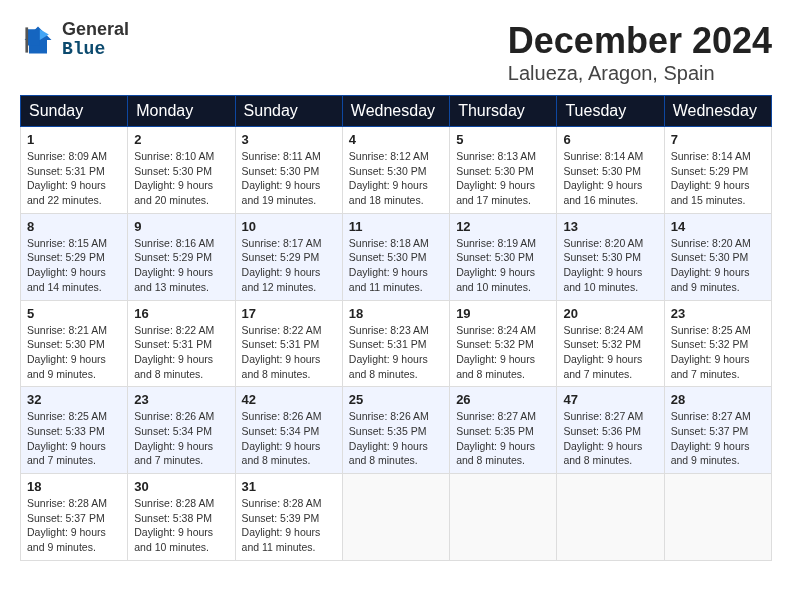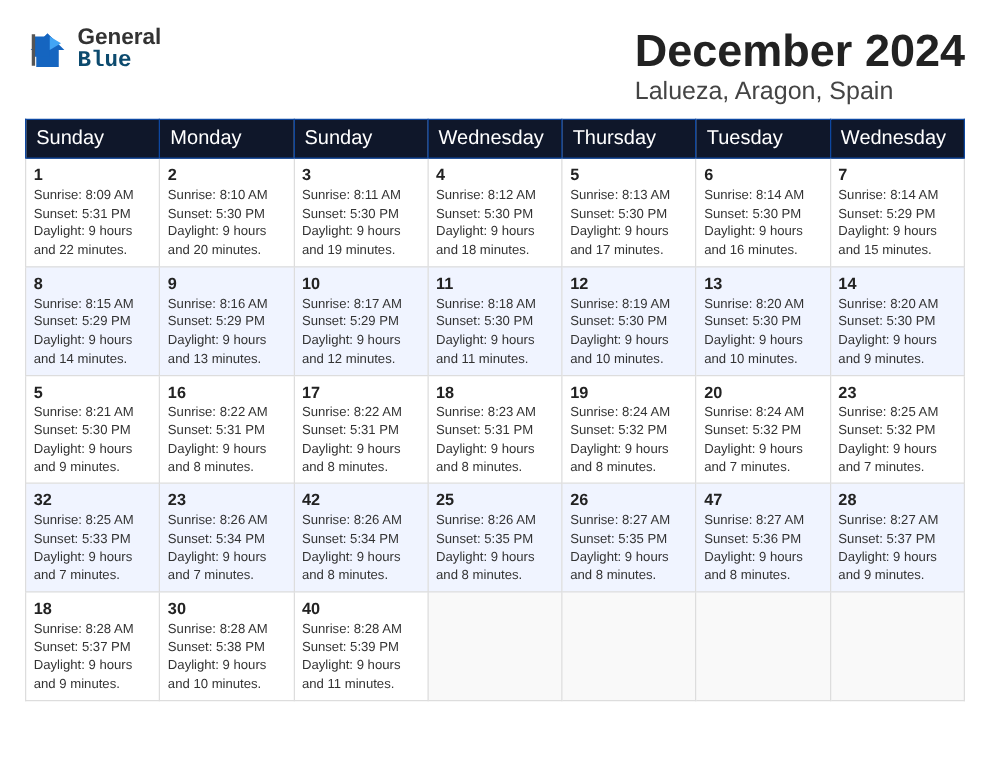--- a/index.html
+++ b/index.html
@@ -249,21 +249,21 @@
       <tr>
         <td>
           <span class="day-num">18</span>
           <div class="day-info">Sunrise: 8:28 AM<br>Sunset: 5:37 PM<br>Daylight: 9 hours and 9 minutes.</div>
         </td>
         <td>
           <span class="day-num">30</span>
           <div class="day-info">Sunrise: 8:28 AM<br>Sunset: 5:38 PM<br>Daylight: 9 hours and 10 minutes.</div>
         </td>
         <td>
-          <span class="day-num">40</span>
+          <span class="day-num">31</span>
           <div class="day-info">Sunrise: 8:28 AM<br>Sunset: 5:39 PM<br>Daylight: 9 hours and 11 minutes.</div>
         </td>
         <td class="empty"></td>
         <td class="empty"></td>
         <td class="empty"></td>
         <td class="empty"></td>
       </tr>
     </tbody>
 </table>
 

